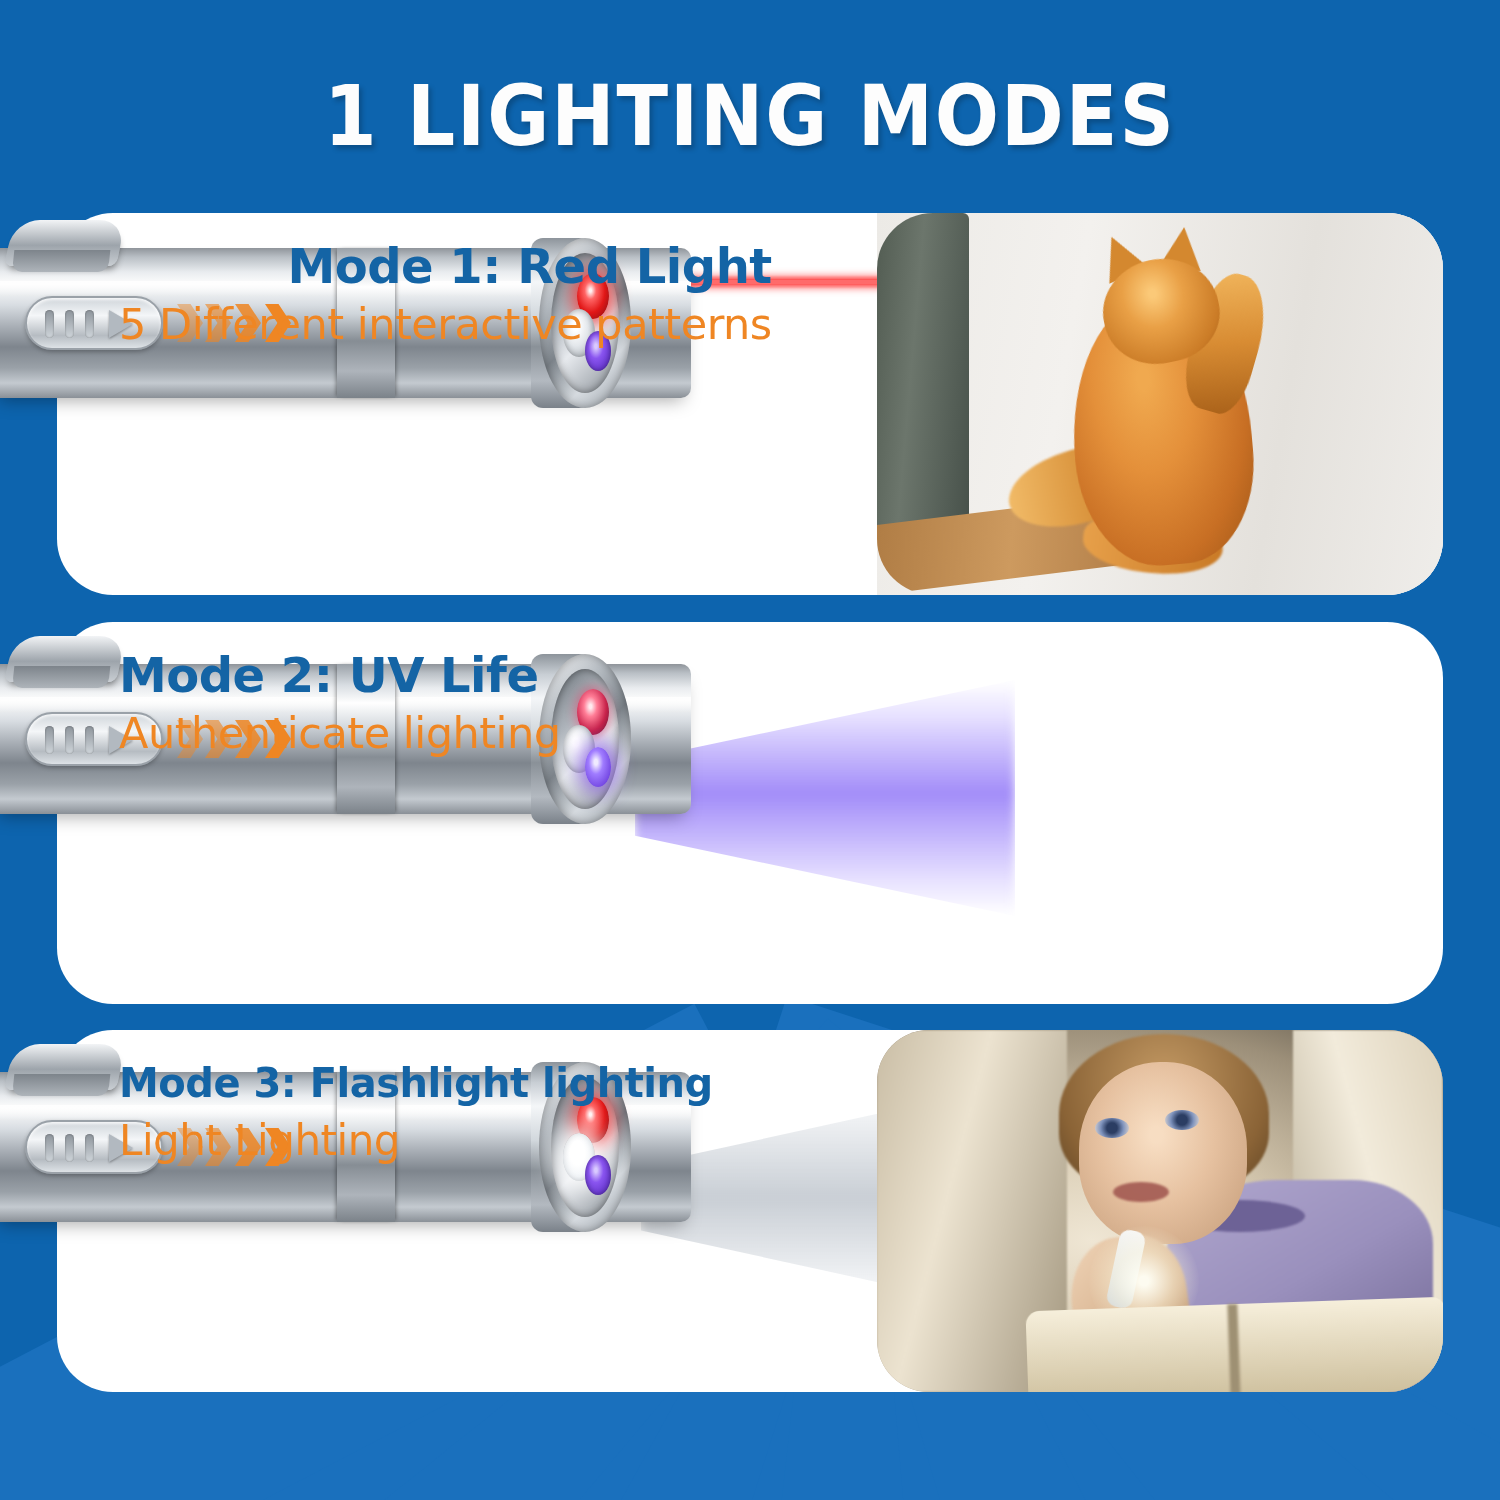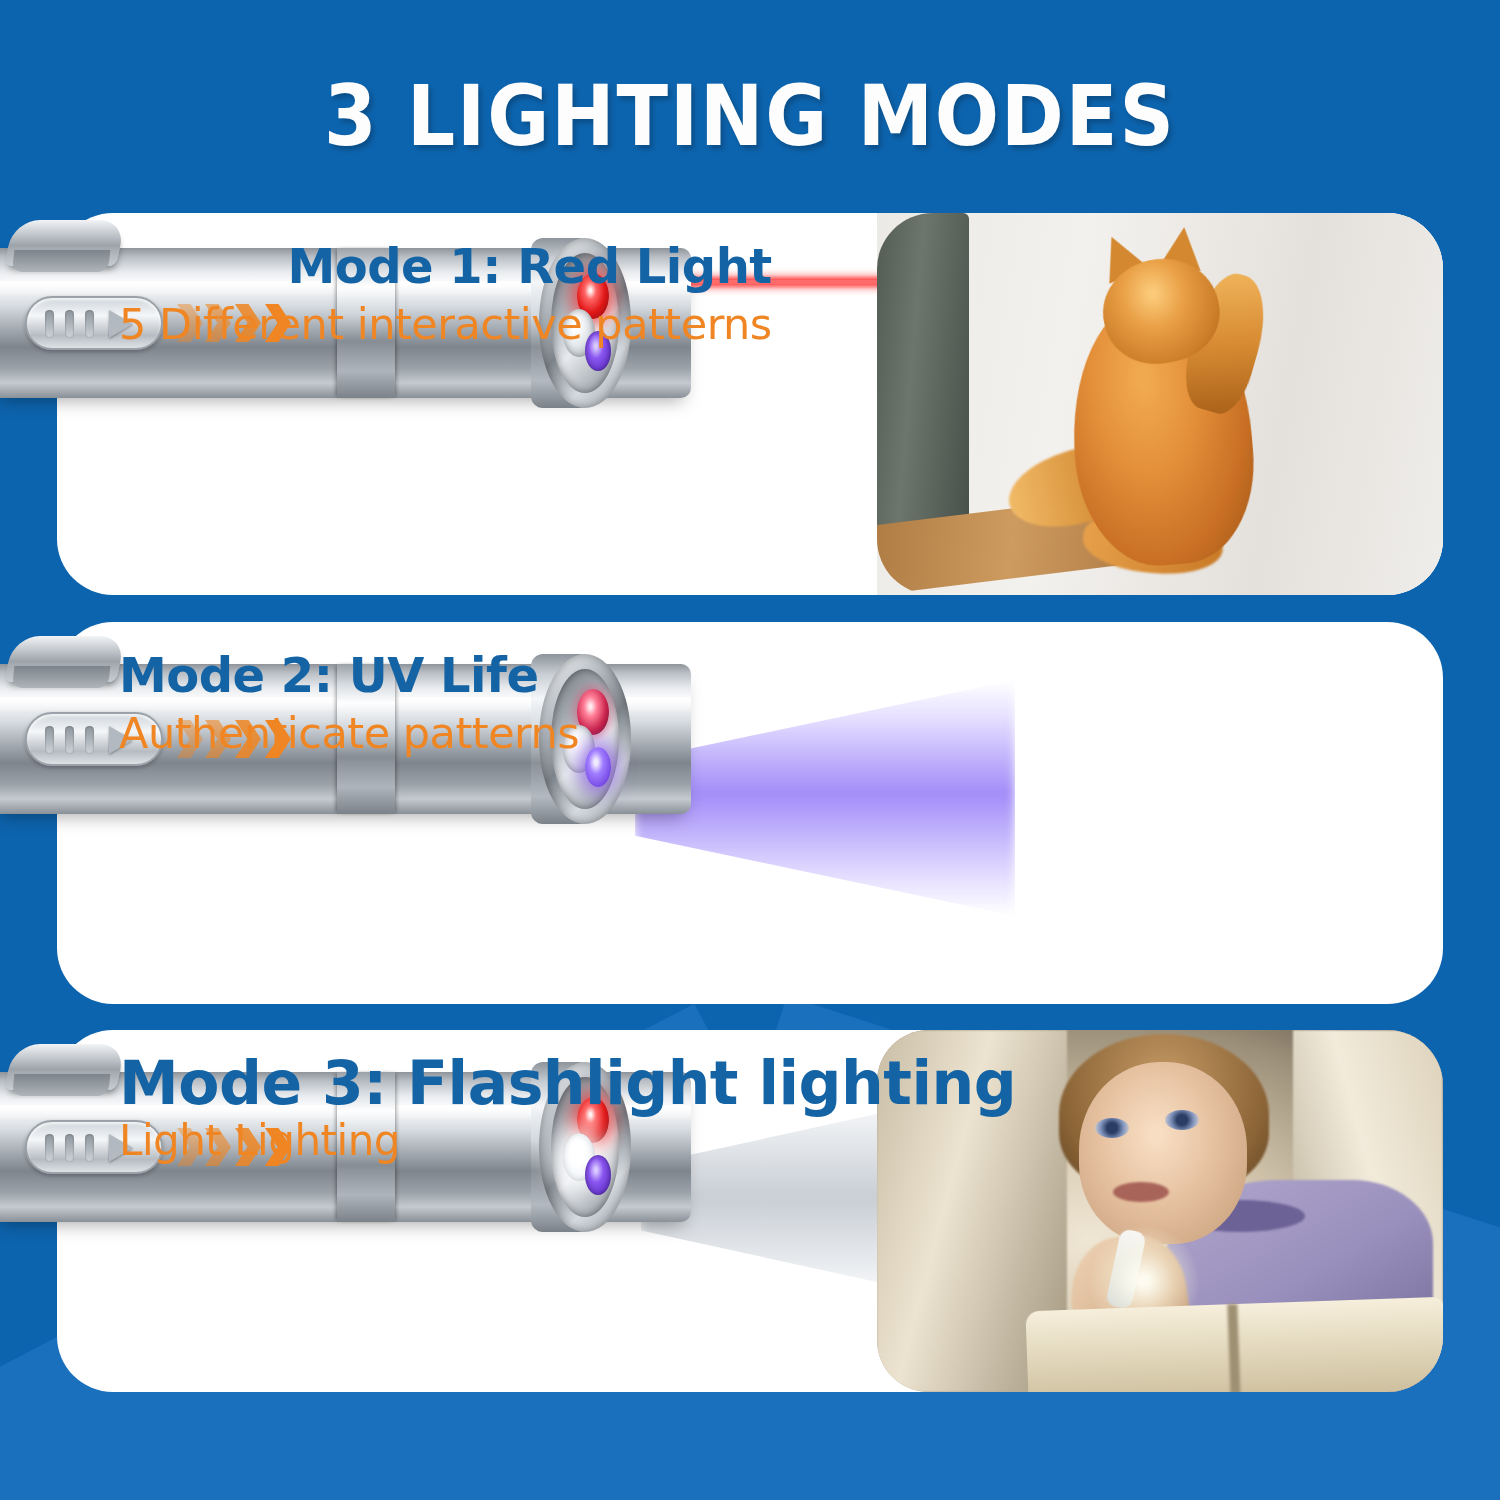--- a/index.html
+++ b/index.html
@@ -42,21 +42,21 @@
   .h-main{
     font-size:48px;line-height:58px;font-weight:bold;color:#1464a5;
     font-family:"DejaVu Sans","Liberation Sans",sans-serif;
     letter-spacing:-.5px;white-space:nowrap;
   }
   .h-sub{
     font-size:43px;line-height:54px;color:#ef8623;
     font-family:"DejaVu Sans","Liberation Sans",sans-serif;
     letter-spacing:-.5px;white-space:nowrap;margin-top:2px;
   }
-  #card3 .h-main{font-size:60px;}
+  #card3 .h-main{font-size:40px;}
   #card3 .h-sub{font-size:42px;}
 
   
   .torch{position:absolute;height:150px;z-index:6;}
   .torch .body{
     position:absolute;left:0;top:0;height:150px;width:100%;
     border-radius:6px 10px 10px 6px;
     background:linear-gradient(to bottom,
       #8f949a 0%, #b9bfc5 6%, #e9ecef 16%, #fdfdfd 24%,
       #d8dde2 38%, #aab0b7 52%, #7e858d 66%, #9aa1a8 80%,
@@ -326,21 +326,21 @@
         <div class="ray" style="transform: rotate(85.2deg); background: rgb(26, 112, 189); height: 240px; margin-top: -120px;"></div>
         <div class="ray" style="transform: rotate(96.4deg); background: rgb(26, 112, 189); height: 150px; margin-top: -75px;"></div>
         <div class="ray" style="transform: rotate(107.6deg); background: rgb(26, 112, 189); height: 240px; margin-top: -120px;"></div>
         <div class="ray" style="transform: rotate(118.8deg); background: rgb(26, 112, 189); height: 150px; margin-top: -75px;"></div>
         <div class="ray" style="transform: rotate(130deg); background: rgb(26, 112, 189); height: 240px; margin-top: -120px;"></div>
         <div class="ray" style="transform: rotate(141.2deg); background: rgb(26, 112, 189); height: 150px; margin-top: -75px;"></div>
         <div class="ray" style="transform: rotate(152.4deg); background: rgb(26, 112, 189); height: 240px; margin-top: -120px;"></div>
       </div>
   </div>
 
-  <div class="title">3 LIGHTING MODES</div>
+  <div class="title">1 LIGHTING MODES</div>
 
   <div class="card" id="card1">
     <div class="clipper">
       <div class="scene-cat" style="left:820px;top:0;width:566px;height:382px;position:absolute;"></div>
     </div>
 
     <div class="headings">
       <div class="h-main">Mode 1: Red Light</div>
       <div class="h-sub">5 Different interactive patterns</div>
     </div>
@@ -384,21 +384,21 @@
           <div class="lens lens-white"></div>
           <div class="lens lens-uv"></div>
         </div>
       </div>
     </div>
   </div>
 
   <div class="card" id="card2">
     <div class="headings">
       <div class="h-main">Mode 2: UV Life</div>
-      <div class="h-sub">Authenticate patterns</div>
+      <div class="h-sub">Authenticate lighting</div>
     </div>
 
 
     <div class="cone cone-uv" style="left:578px;top:58px;width:380px;height:236px;"></div>
 
     <div class="torch" style="left:-66px;top:42px;width:700px;">
       <div class="body"></div>
       <div class="clip"></div>
       <div class="switch">
         <div class="bar b1"></div>

